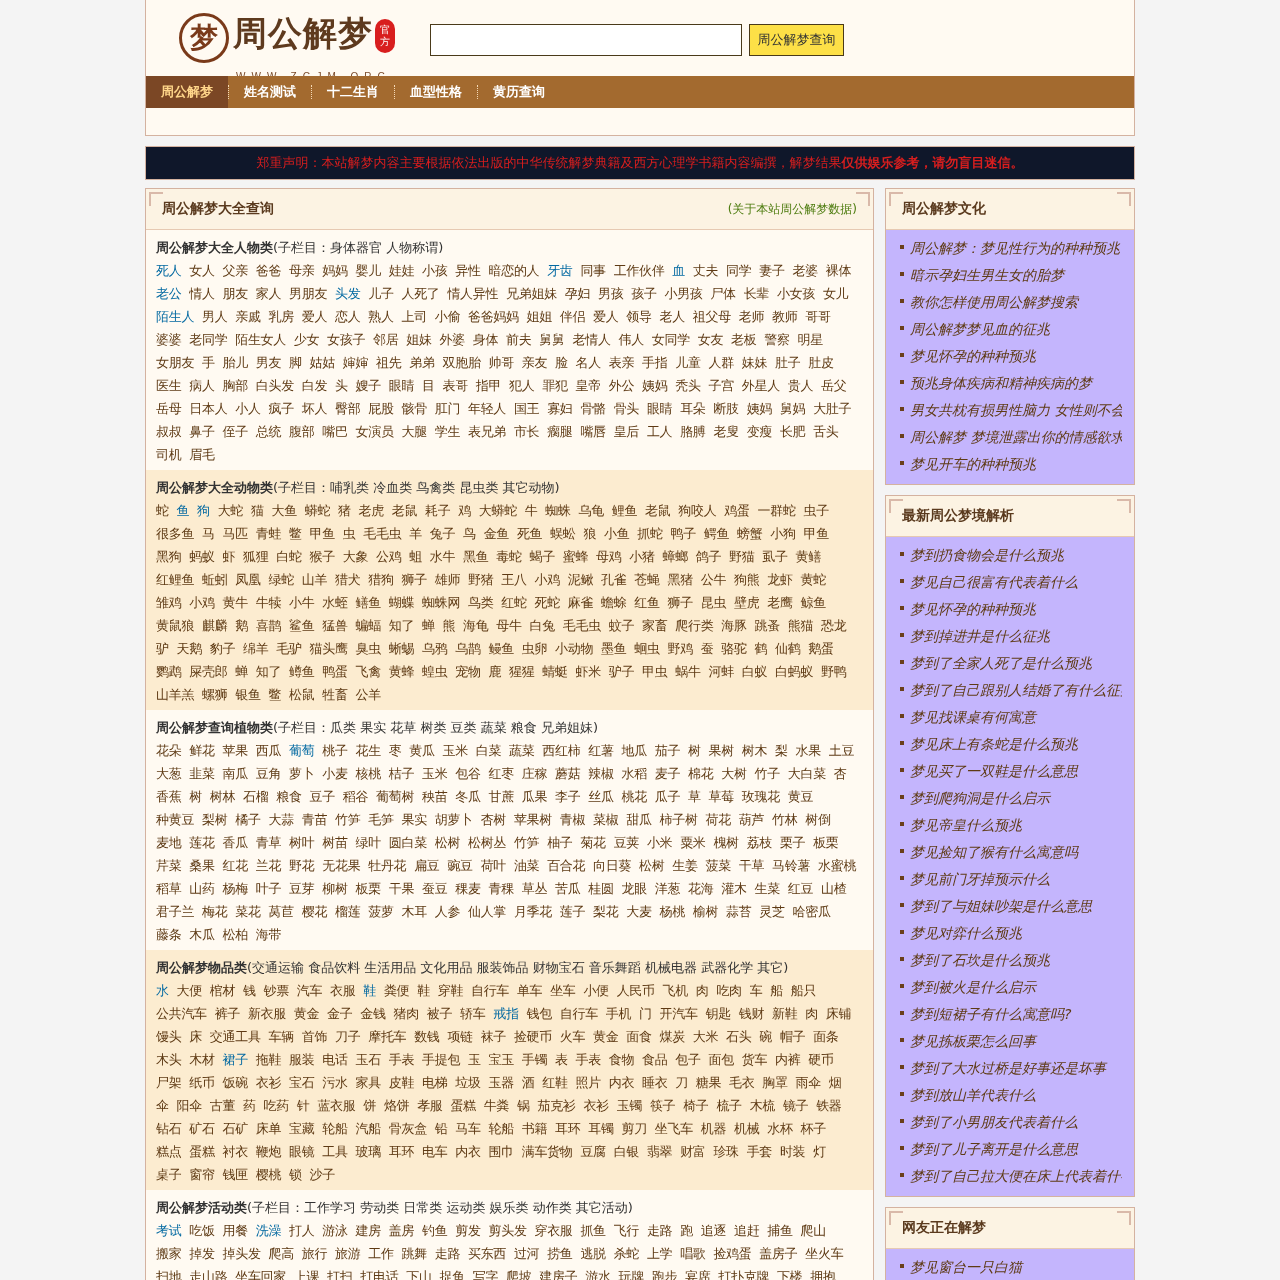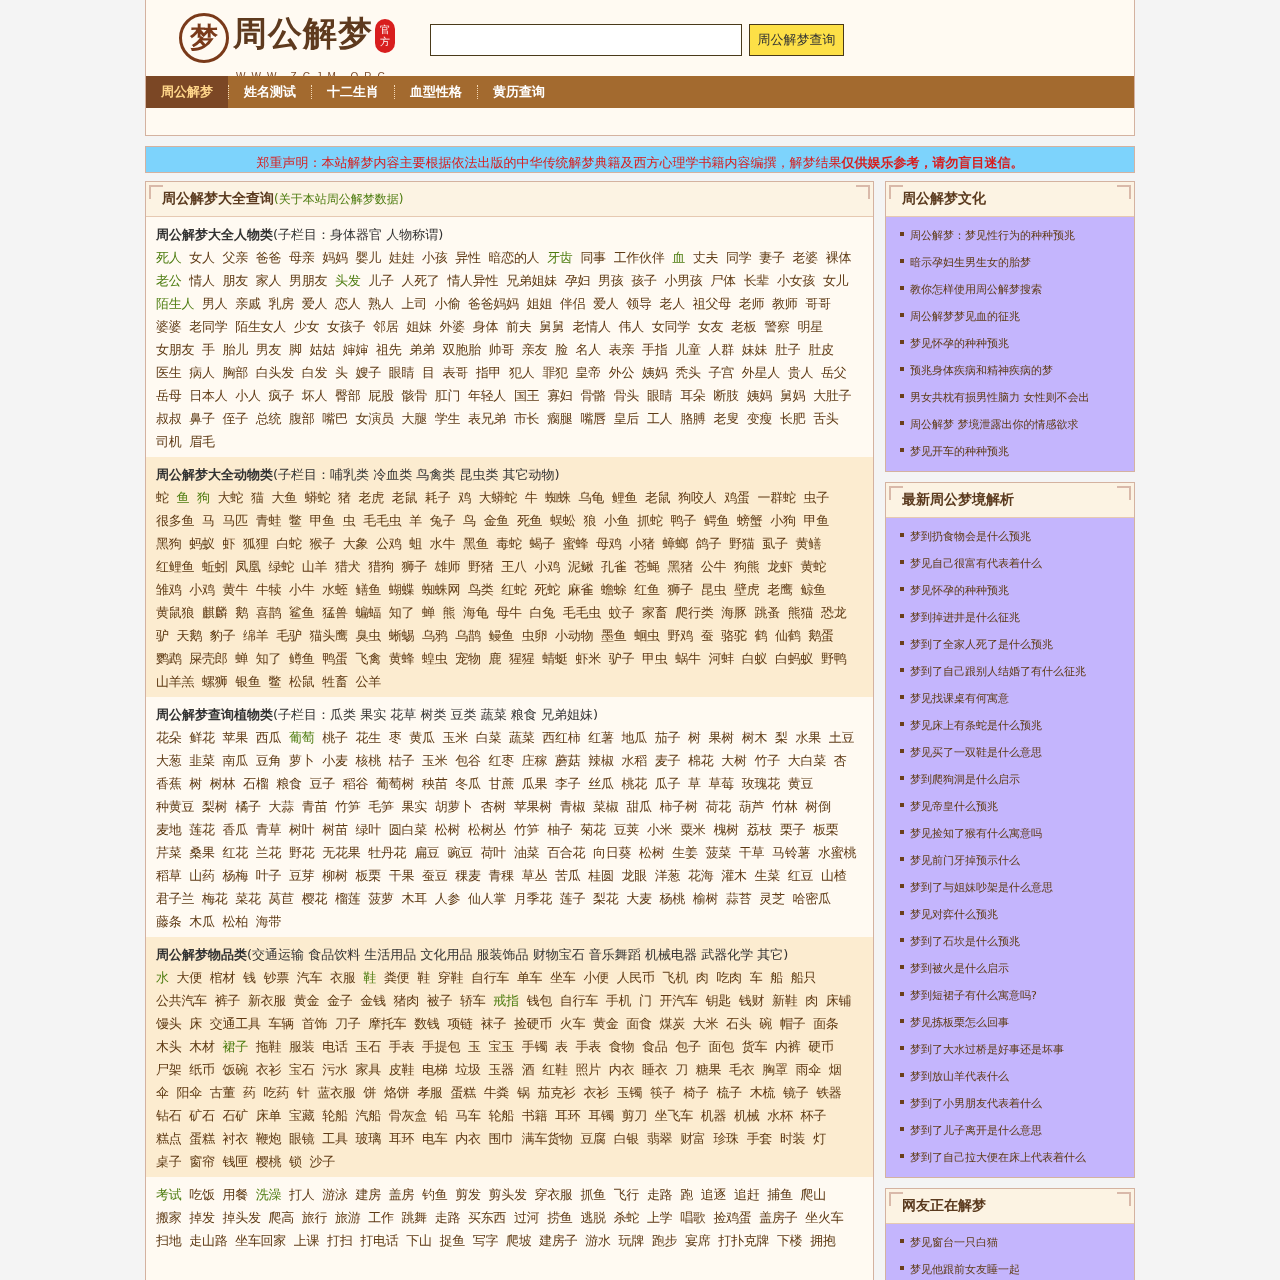--- a/index.html
+++ b/index.html
@@ -18,46 +18,46 @@
   .search-input { position: absolute; left: 284px; top: 24px; width: 312px; height: 32px; border: 1px solid #4a3a1a; background: #fff; outline: none; padding: 0 6px; font-size: 14px; }
   .search-btn { position: absolute; left: 603px; top: 24px; width: 95px; height: 32px; border: 1px solid #4a3a1a; background: #fde047; color: #333; font-size: 13px; font-family: "DejaVu Sans", sans-serif; cursor: pointer; }
   .nav-main { position: absolute; left: 0; top: 76px; width: 988px; height: 32px; background: #a36a2f; display: flex; align-items: center; }
   .nav-main a { color: #fff; font-weight: bold; font-size: 13px; height: 32px; line-height: 32px; padding: 0 15px; position: relative; }
   .nav-main a.active { background: #7b4725; color: #ffd68a; }
   .nav-main .sep { width: 0; height: 14px; border-left: 1px dotted #f5d9b6; }
   .nav-sub { position: absolute; left: 16px; top: 116px; display: flex; gap: 0; }
   .nav-sub a { color: #6a3f1b; font-weight: bold; font-size: 13px; margin-right: 11px; }
 
   
-  .notice { margin-top: 10px; background: #7dd3fc; border: 1px solid #d4b2a0; height: 27px; line-height: 32px; text-align: center; color: #d81e1e; font-size: 13px; }
+  .notice { margin-top: 10px; background: #0f172a; border: 1px solid #d4b2a0; height: 34px; line-height: 32px; text-align: center; color: #d81e1e; font-size: 13px; }
   .notice b { font-weight: bold; }
 
   
   .cols { display: flex; justify-content: space-between; margin-top: 8px; }
   .main { width: 729px; background: #fffaf2; border: 1px solid #d4b2a0; }
   .side { width: 250px; }
 
-  .box-head { height: 35px; background: #fcf3e3; border-bottom: 1px solid #e6c9b2; position: relative; display: flex; align-items: center; justify-content: flex-start; padding: 0 16px 0 16px; }
+  .box-head { height: 41px; background: #fcf3e3; border-bottom: 1px solid #e6c9b2; position: relative; display: flex; align-items: center; justify-content: space-between; padding: 0 16px 0 16px; }
   .box-head .corner-l, .box-head .corner-r { position: absolute; top: 3px; width: 14px; height: 14px; border-color: #d9b9a9; border-style: solid; }
   .box-head .corner-l { left: 3px; border-width: 2px 0 0 2px; }
   .box-head .corner-r { right: 3px; border-width: 2px 2px 0 0; }
   .box-title { font-weight: bold; font-size: 14px; color: #5a3a1e; }
   .box-more { font-size: 12px; color: #4d7c0f; }
 
   .section { padding: 6px 10px 4px 10px; }
   .section.alt { background: #fcecd0; }
   .sec-head { line-height: 23px; font-size: 13px; color: #333; }
   .sec-head b { font-weight: bold; color: #333; }
   .items { line-height: 23px; font-size: 13px; letter-spacing: -0.3px; }
   .items a { color: #5e3a14; margin-right: 4px; white-space: nowrap; }
-  .items a.hot { color: #4d7c0f; }
+  .items a.hot { color: #0369a1; }
 
   .side-box { background: #c4b5fd; border: 1px solid #d4b2a0; margin-bottom: 10px; }
   .side-list { padding: 5px 12px 6px 14px; list-style: none; }
-  .side-list li { line-height: 27px; font-size: 11px; white-space: nowrap; overflow: hidden; }
+  .side-list li { line-height: 27px; font-size: 14px; white-space: nowrap; overflow: hidden; font-style: italic; }
   .side-list li::before { content: ""; display: inline-block; width: 4px; height: 4px; background: #6a3f1b; margin-right: 6px; vertical-align: middle; position: relative; top: -2px; }
   .side-list li a { color: #5e3a14; }
 </style>
 </head>
 <body>
 
 <div class="wrap">
 
   <div class="header">
     <div class="logo">
@@ -108,20 +108,21 @@
           </div>
           <div class="section">
             <div class="sec-head"><b>周公解梦查询植物类</b><span>(子栏目：瓜类 果实 花草 树类 豆类 蔬菜 粮食 兄弟姐妹)</span></div>
             <div class="items"><a href="#" class="">花朵</a> <a href="#" class="">鲜花</a> <a href="#" class="">苹果</a> <a href="#" class="">西瓜</a> <a href="#" class="hot">葡萄</a> <a href="#" class="">桃子</a> <a href="#" class="">花生</a> <a href="#" class="">枣</a> <a href="#" class="">黄瓜</a> <a href="#" class="">玉米</a> <a href="#" class="">白菜</a> <a href="#" class="">蔬菜</a> <a href="#" class="">西红柿</a> <a href="#" class="">红薯</a> <a href="#" class="">地瓜</a> <a href="#" class="">茄子</a> <a href="#" class="">树</a> <a href="#" class="">果树</a> <a href="#" class="">树木</a> <a href="#" class="">梨</a> <a href="#" class="">水果</a> <a href="#" class="">土豆</a> <a href="#" class="">大葱</a> <a href="#" class="">韭菜</a> <a href="#" class="">南瓜</a> <a href="#" class="">豆角</a> <a href="#" class="">萝卜</a> <a href="#" class="">小麦</a> <a href="#" class="">核桃</a> <a href="#" class="">桔子</a> <a href="#" class="">玉米</a> <a href="#" class="">包谷</a> <a href="#" class="">红枣</a> <a href="#" class="">庄稼</a> <a href="#" class="">蘑菇</a> <a href="#" class="">辣椒</a> <a href="#" class="">水稻</a> <a href="#" class="">麦子</a> <a href="#" class="">棉花</a> <a href="#" class="">大树</a> <a href="#" class="">竹子</a> <a href="#" class="">大白菜</a> <a href="#" class="">杏</a> <a href="#" class="">香蕉</a> <a href="#" class="">树</a> <a href="#" class="">树林</a> <a href="#" class="">石榴</a> <a href="#" class="">粮食</a> <a href="#" class="">豆子</a> <a href="#" class="">稻谷</a> <a href="#" class="">葡萄树</a> <a href="#" class="">秧苗</a> <a href="#" class="">冬瓜</a> <a href="#" class="">甘蔗</a> <a href="#" class="">瓜果</a> <a href="#" class="">李子</a> <a href="#" class="">丝瓜</a> <a href="#" class="">桃花</a> <a href="#" class="">瓜子</a> <a href="#" class="">草</a> <a href="#" class="">草莓</a> <a href="#" class="">玫瑰花</a> <a href="#" class="">黄豆</a> <a href="#" class="">种黄豆</a> <a href="#" class="">梨树</a> <a href="#" class="">橘子</a> <a href="#" class="">大蒜</a> <a href="#" class="">青苗</a> <a href="#" class="">竹笋</a> <a href="#" class="">毛笋</a> <a href="#" class="">果实</a> <a href="#" class="">胡萝卜</a> <a href="#" class="">杏树</a> <a href="#" class="">苹果树</a> <a href="#" class="">青椒</a> <a href="#" class="">菜椒</a> <a href="#" class="">甜瓜</a> <a href="#" class="">柿子树</a> <a href="#" class="">荷花</a> <a href="#" class="">葫芦</a> <a href="#" class="">竹林</a> <a href="#" class="">树倒</a> <a href="#" class="">麦地</a> <a href="#" class="">莲花</a> <a href="#" class="">香瓜</a> <a href="#" class="">青草</a> <a href="#" class="">树叶</a> <a href="#" class="">树苗</a> <a href="#" class="">绿叶</a> <a href="#" class="">圆白菜</a> <a href="#" class="">松树</a> <a href="#" class="">松树丛</a> <a href="#" class="">竹笋</a> <a href="#" class="">柚子</a> <a href="#" class="">菊花</a> <a href="#" class="">豆荚</a> <a href="#" class="">小米</a> <a href="#" class="">粟米</a> <a href="#" class="">槐树</a> <a href="#" class="">荔枝</a> <a href="#" class="">栗子</a> <a href="#" class="">板栗</a> <a href="#" class="">芹菜</a> <a href="#" class="">桑果</a> <a href="#" class="">红花</a> <a href="#" class="">兰花</a> <a href="#" class="">野花</a> <a href="#" class="">无花果</a> <a href="#" class="">牡丹花</a> <a href="#" class="">扁豆</a> <a href="#" class="">豌豆</a> <a href="#" class="">荷叶</a> <a href="#" class="">油菜</a> <a href="#" class="">百合花</a> <a href="#" class="">向日葵</a> <a href="#" class="">松树</a> <a href="#" class="">生姜</a> <a href="#" class="">菠菜</a> <a href="#" class="">干草</a> <a href="#" class="">马铃薯</a> <a href="#" class="">水蜜桃</a> <a href="#" class="">稻草</a> <a href="#" class="">山药</a> <a href="#" class="">杨梅</a> <a href="#" class="">叶子</a> <a href="#" class="">豆芽</a> <a href="#" class="">柳树</a> <a href="#" class="">板栗</a> <a href="#" class="">干果</a> <a href="#" class="">蚕豆</a> <a href="#" class="">稞麦</a> <a href="#" class="">青稞</a> <a href="#" class="">草丛</a> <a href="#" class="">苦瓜</a> <a href="#" class="">桂圆</a> <a href="#" class="">龙眼</a> <a href="#" class="">洋葱</a> <a href="#" class="">花海</a> <a href="#" class="">灌木</a> <a href="#" class="">生菜</a> <a href="#" class="">红豆</a> <a href="#" class="">山楂</a> <a href="#" class="">君子兰</a> <a href="#" class="">梅花</a> <a href="#" class="">菜花</a> <a href="#" class="">莴苣</a> <a href="#" class="">樱花</a> <a href="#" class="">榴莲</a> <a href="#" class="">菠萝</a> <a href="#" class="">木耳</a> <a href="#" class="">人参</a> <a href="#" class="">仙人掌</a> <a href="#" class="">月季花</a> <a href="#" class="">莲子</a> <a href="#" class="">梨花</a> <a href="#" class="">大麦</a> <a href="#" class="">杨桃</a> <a href="#" class="">榆树</a> <a href="#" class="">蒜苔</a> <a href="#" class="">灵芝</a> <a href="#" class="">哈密瓜</a> <a href="#" class="">藤条</a> <a href="#" class="">木瓜</a> <a href="#" class="">松柏</a> <a href="#" class="">海带</a> </div>
           </div>
           <div class="section alt">
             <div class="sec-head"><b>周公解梦物品类</b><span>(交通运输 食品饮料 生活用品 文化用品 服装饰品 财物宝石 音乐舞蹈 机械电器 武器化学 其它)</span></div>
             <div class="items"><a href="#" class="hot">水</a> <a href="#" class="">大便</a> <a href="#" class="">棺材</a> <a href="#" class="">钱</a> <a href="#" class="">钞票</a> <a href="#" class="">汽车</a> <a href="#" class="">衣服</a> <a href="#" class="hot">鞋</a> <a href="#" class="">粪便</a> <a href="#" class="">鞋</a> <a href="#" class="">穿鞋</a> <a href="#" class="">自行车</a> <a href="#" class="">单车</a> <a href="#" class="">坐车</a> <a href="#" class="">小便</a> <a href="#" class="">人民币</a> <a href="#" class="">飞机</a> <a href="#" class="">肉</a> <a href="#" class="">吃肉</a> <a href="#" class="">车</a> <a href="#" class="">船</a> <a href="#" class="">船只</a> <a href="#" class="">公共汽车</a> <a href="#" class="">裤子</a> <a href="#" class="">新衣服</a> <a href="#" class="">黄金</a> <a href="#" class="">金子</a> <a href="#" class="">金钱</a> <a href="#" class="">猪肉</a> <a href="#" class="">被子</a> <a href="#" class="">轿车</a> <a href="#" class="hot">戒指</a> <a href="#" class="">钱包</a> <a href="#" class="">自行车</a> <a href="#" class="">手机</a> <a href="#" class="">门</a> <a href="#" class="">开汽车</a> <a href="#" class="">钥匙</a> <a href="#" class="">钱财</a> <a href="#" class="">新鞋</a> <a href="#" class="">肉</a> <a href="#" class="">床铺</a> <a href="#" class="">馒头</a> <a href="#" class="">床</a> <a href="#" class="">交通工具</a> <a href="#" class="">车辆</a> <a href="#" class="">首饰</a> <a href="#" class="">刀子</a> <a href="#" class="">摩托车</a> <a href="#" class="">数钱</a> <a href="#" class="">项链</a> <a href="#" class="">袜子</a> <a href="#" class="">捡硬币</a> <a href="#" class="">火车</a> <a href="#" class="">黄金</a> <a href="#" class="">面食</a> <a href="#" class="">煤炭</a> <a href="#" class="">大米</a> <a href="#" class="">石头</a> <a href="#" class="">碗</a> <a href="#" class="">帽子</a> <a href="#" class="">面条</a> <a href="#" class="">木头</a> <a href="#" class="">木材</a> <a href="#" class="hot">裙子</a> <a href="#" class="">拖鞋</a> <a href="#" class="">服装</a> <a href="#" class="">电话</a> <a href="#" class="">玉石</a> <a href="#" class="">手表</a> <a href="#" class="">手提包</a> <a href="#" class="">玉</a> <a href="#" class="">宝玉</a> <a href="#" class="">手镯</a> <a href="#" class="">表</a> <a href="#" class="">手表</a> <a href="#" class="">食物</a> <a href="#" class="">食品</a> <a href="#" class="">包子</a> <a href="#" class="">面包</a> <a href="#" class="">货车</a> <a href="#" class="">内裤</a> <a href="#" class="">硬币</a> <a href="#" class="">尸架</a> <a href="#" class="">纸币</a> <a href="#" class="">饭碗</a> <a href="#" class="">衣衫</a> <a href="#" class="">宝石</a> <a href="#" class="">污水</a> <a href="#" class="">家具</a> <a href="#" class="">皮鞋</a> <a href="#" class="">电梯</a> <a href="#" class="">垃圾</a> <a href="#" class="">玉器</a> <a href="#" class="">酒</a> <a href="#" class="">红鞋</a> <a href="#" class="">照片</a> <a href="#" class="">内衣</a> <a href="#" class="">睡衣</a> <a href="#" class="">刀</a> <a href="#" class="">糖果</a> <a href="#" class="">毛衣</a> <a href="#" class="">胸罩</a> <a href="#" class="">雨伞</a> <a href="#" class="">烟</a> <a href="#" class="">伞</a> <a href="#" class="">阳伞</a> <a href="#" class="">古董</a> <a href="#" class="">药</a> <a href="#" class="">吃药</a> <a href="#" class="">针</a> <a href="#" class="">蓝衣服</a> <a href="#" class="">饼</a> <a href="#" class="">烙饼</a> <a href="#" class="">孝服</a> <a href="#" class="">蛋糕</a> <a href="#" class="">牛粪</a> <a href="#" class="">锅</a> <a href="#" class="">茄克衫</a> <a href="#" class="">衣衫</a> <a href="#" class="">玉镯</a> <a href="#" class="">筷子</a> <a href="#" class="">椅子</a> <a href="#" class="">梳子</a> <a href="#" class="">木梳</a> <a href="#" class="">镜子</a> <a href="#" class="">铁器</a> <a href="#" class="">钻石</a> <a href="#" class="">矿石</a> <a href="#" class="">石矿</a> <a href="#" class="">床单</a> <a href="#" class="">宝藏</a> <a href="#" class="">轮船</a> <a href="#" class="">汽船</a> <a href="#" class="">骨灰盒</a> <a href="#" class="">铅</a> <a href="#" class="">马车</a> <a href="#" class="">轮船</a> <a href="#" class="">书籍</a> <a href="#" class="">耳环</a> <a href="#" class="">耳镯</a> <a href="#" class="">剪刀</a> <a href="#" class="">坐飞车</a> <a href="#" class="">机器</a> <a href="#" class="">机械</a> <a href="#" class="">水杯</a> <a href="#" class="">杯子</a> <a href="#" class="">糕点</a> <a href="#" class="">蛋糕</a> <a href="#" class="">衬衣</a> <a href="#" class="">鞭炮</a> <a href="#" class="">眼镜</a> <a href="#" class="">工具</a> <a href="#" class="">玻璃</a> <a href="#" class="">耳环</a> <a href="#" class="">电车</a> <a href="#" class="">内衣</a> <a href="#" class="">围巾</a> <a href="#" class="">满车货物</a> <a href="#" class="">豆腐</a> <a href="#" class="">白银</a> <a href="#" class="">翡翠</a> <a href="#" class="">财富</a> <a href="#" class="">珍珠</a> <a href="#" class="">手套</a> <a href="#" class="">时装</a> <a href="#" class="">灯</a> <a href="#" class="">桌子</a> <a href="#" class="">窗帘</a> <a href="#" class="">钱匣</a> <a href="#" class="">樱桃</a> <a href="#" class="">锁</a> <a href="#" class="">沙子</a> </div>
           </div>
           <div class="section">
+            <div class="sec-head"><b>周公解梦活动类</b><span>(子栏目：工作学习 劳动类 日常类 运动类 娱乐类 动作类 其它活动)</span></div>
             <div class="items"><a href="#" class="hot">考试</a> <a href="#" class="">吃饭</a> <a href="#" class="">用餐</a> <a href="#" class="hot">洗澡</a> <a href="#" class="">打人</a> <a href="#" class="">游泳</a> <a href="#" class="">建房</a> <a href="#" class="">盖房</a> <a href="#" class="">钓鱼</a> <a href="#" class="">剪发</a> <a href="#" class="">剪头发</a> <a href="#" class="">穿衣服</a> <a href="#" class="">抓鱼</a> <a href="#" class="">飞行</a> <a href="#" class="">走路</a> <a href="#" class="">跑</a> <a href="#" class="">追逐</a> <a href="#" class="">追赶</a> <a href="#" class="">捕鱼</a> <a href="#" class="">爬山</a> <a href="#" class="">搬家</a> <a href="#" class="">掉发</a> <a href="#" class="">掉头发</a> <a href="#" class="">爬高</a> <a href="#" class="">旅行</a> <a href="#" class="">旅游</a> <a href="#" class="">工作</a> <a href="#" class="">跳舞</a> <a href="#" class="">走路</a> <a href="#" class="">买东西</a> <a href="#" class="">过河</a> <a href="#" class="">捞鱼</a> <a href="#" class="">逃脱</a> <a href="#" class="">杀蛇</a> <a href="#" class="">上学</a> <a href="#" class="">唱歌</a> <a href="#" class="">捡鸡蛋</a> <a href="#" class="">盖房子</a> <a href="#" class="">坐火车</a> <a href="#" class="">扫地</a> <a href="#" class="">走山路</a> <a href="#" class="">坐车回家</a> <a href="#" class="">上课</a> <a href="#" class="">打扫</a> <a href="#" class="">打电话</a> <a href="#" class="">下山</a> <a href="#" class="">捉鱼</a> <a href="#" class="">写字</a> <a href="#" class="">爬坡</a> <a href="#" class="">建房子</a> <a href="#" class="">游水</a> <a href="#" class="">玩牌</a> <a href="#" class="">跑步</a> <a href="#" class="">宴席</a> <a href="#" class="">打扑克牌</a> <a href="#" class="">下楼</a> <a href="#" class="">拥抱</a>                                                                                                   </div>
           </div>
         </div>
     </div>
 
     <div class="side">
       <div class="side-box">
         <div class="box-head">
           <span class="corner-l"></span>
           <span class="box-title">周公解梦文化</span>

